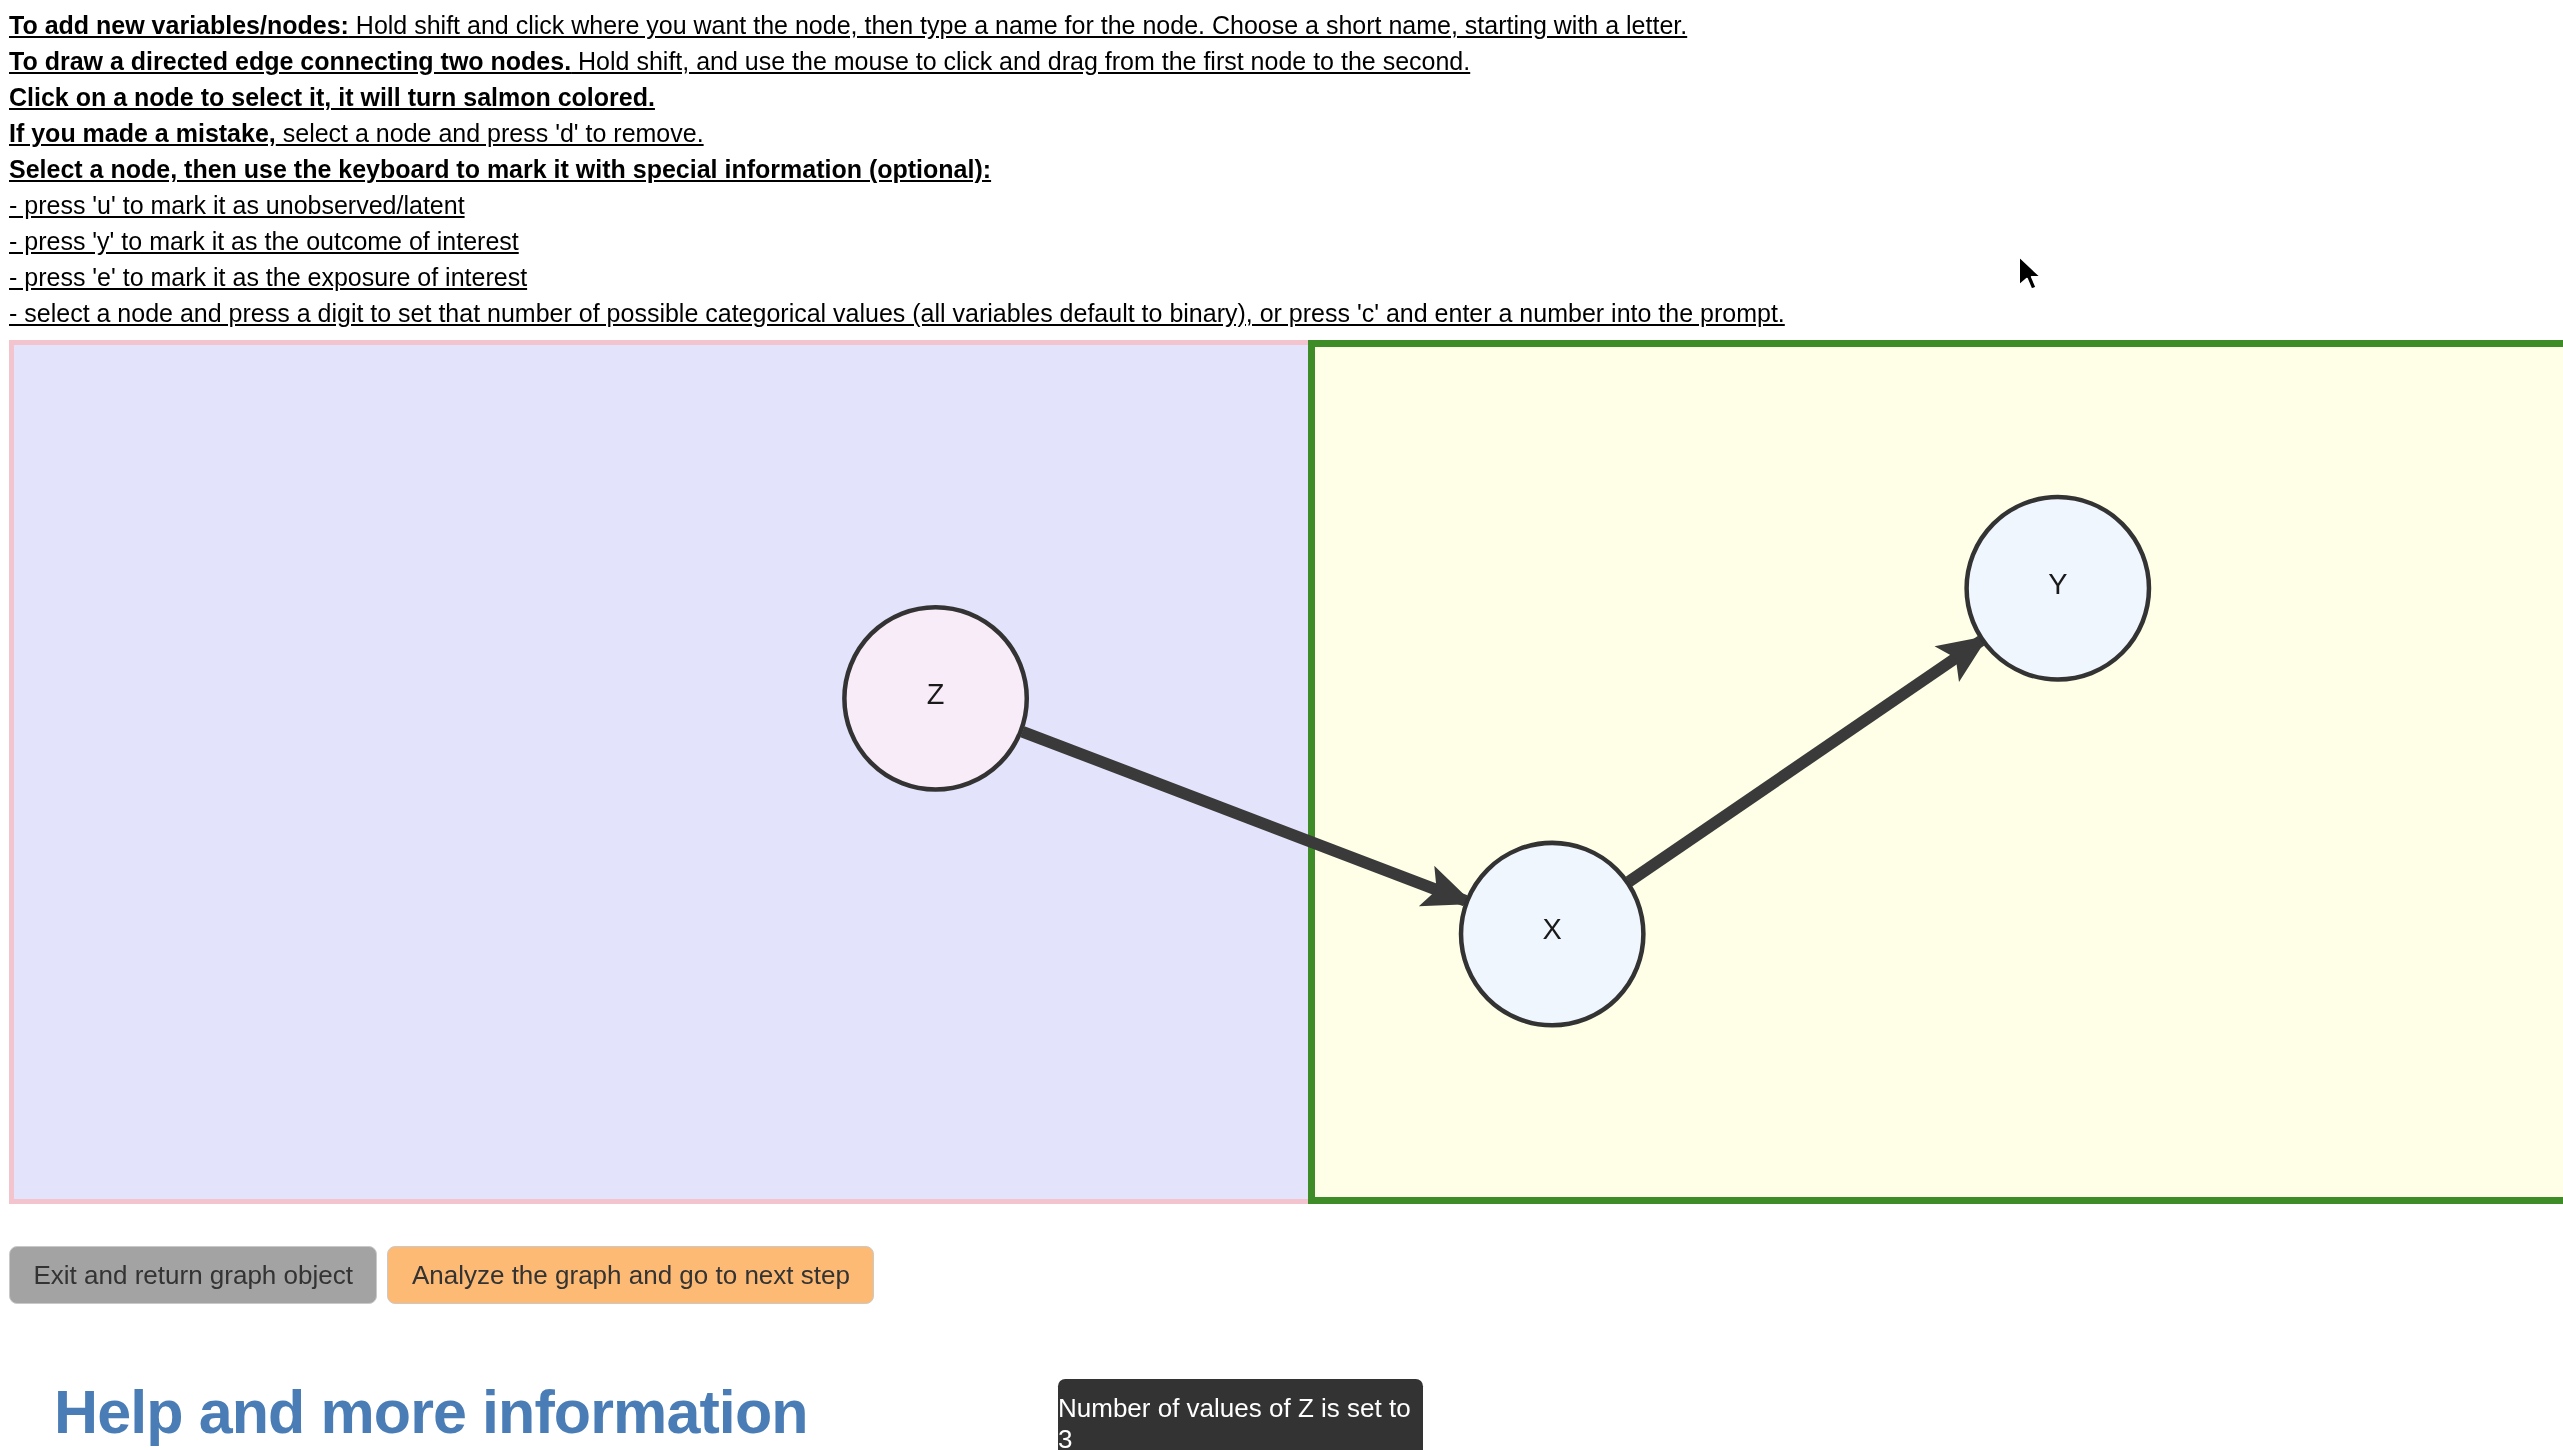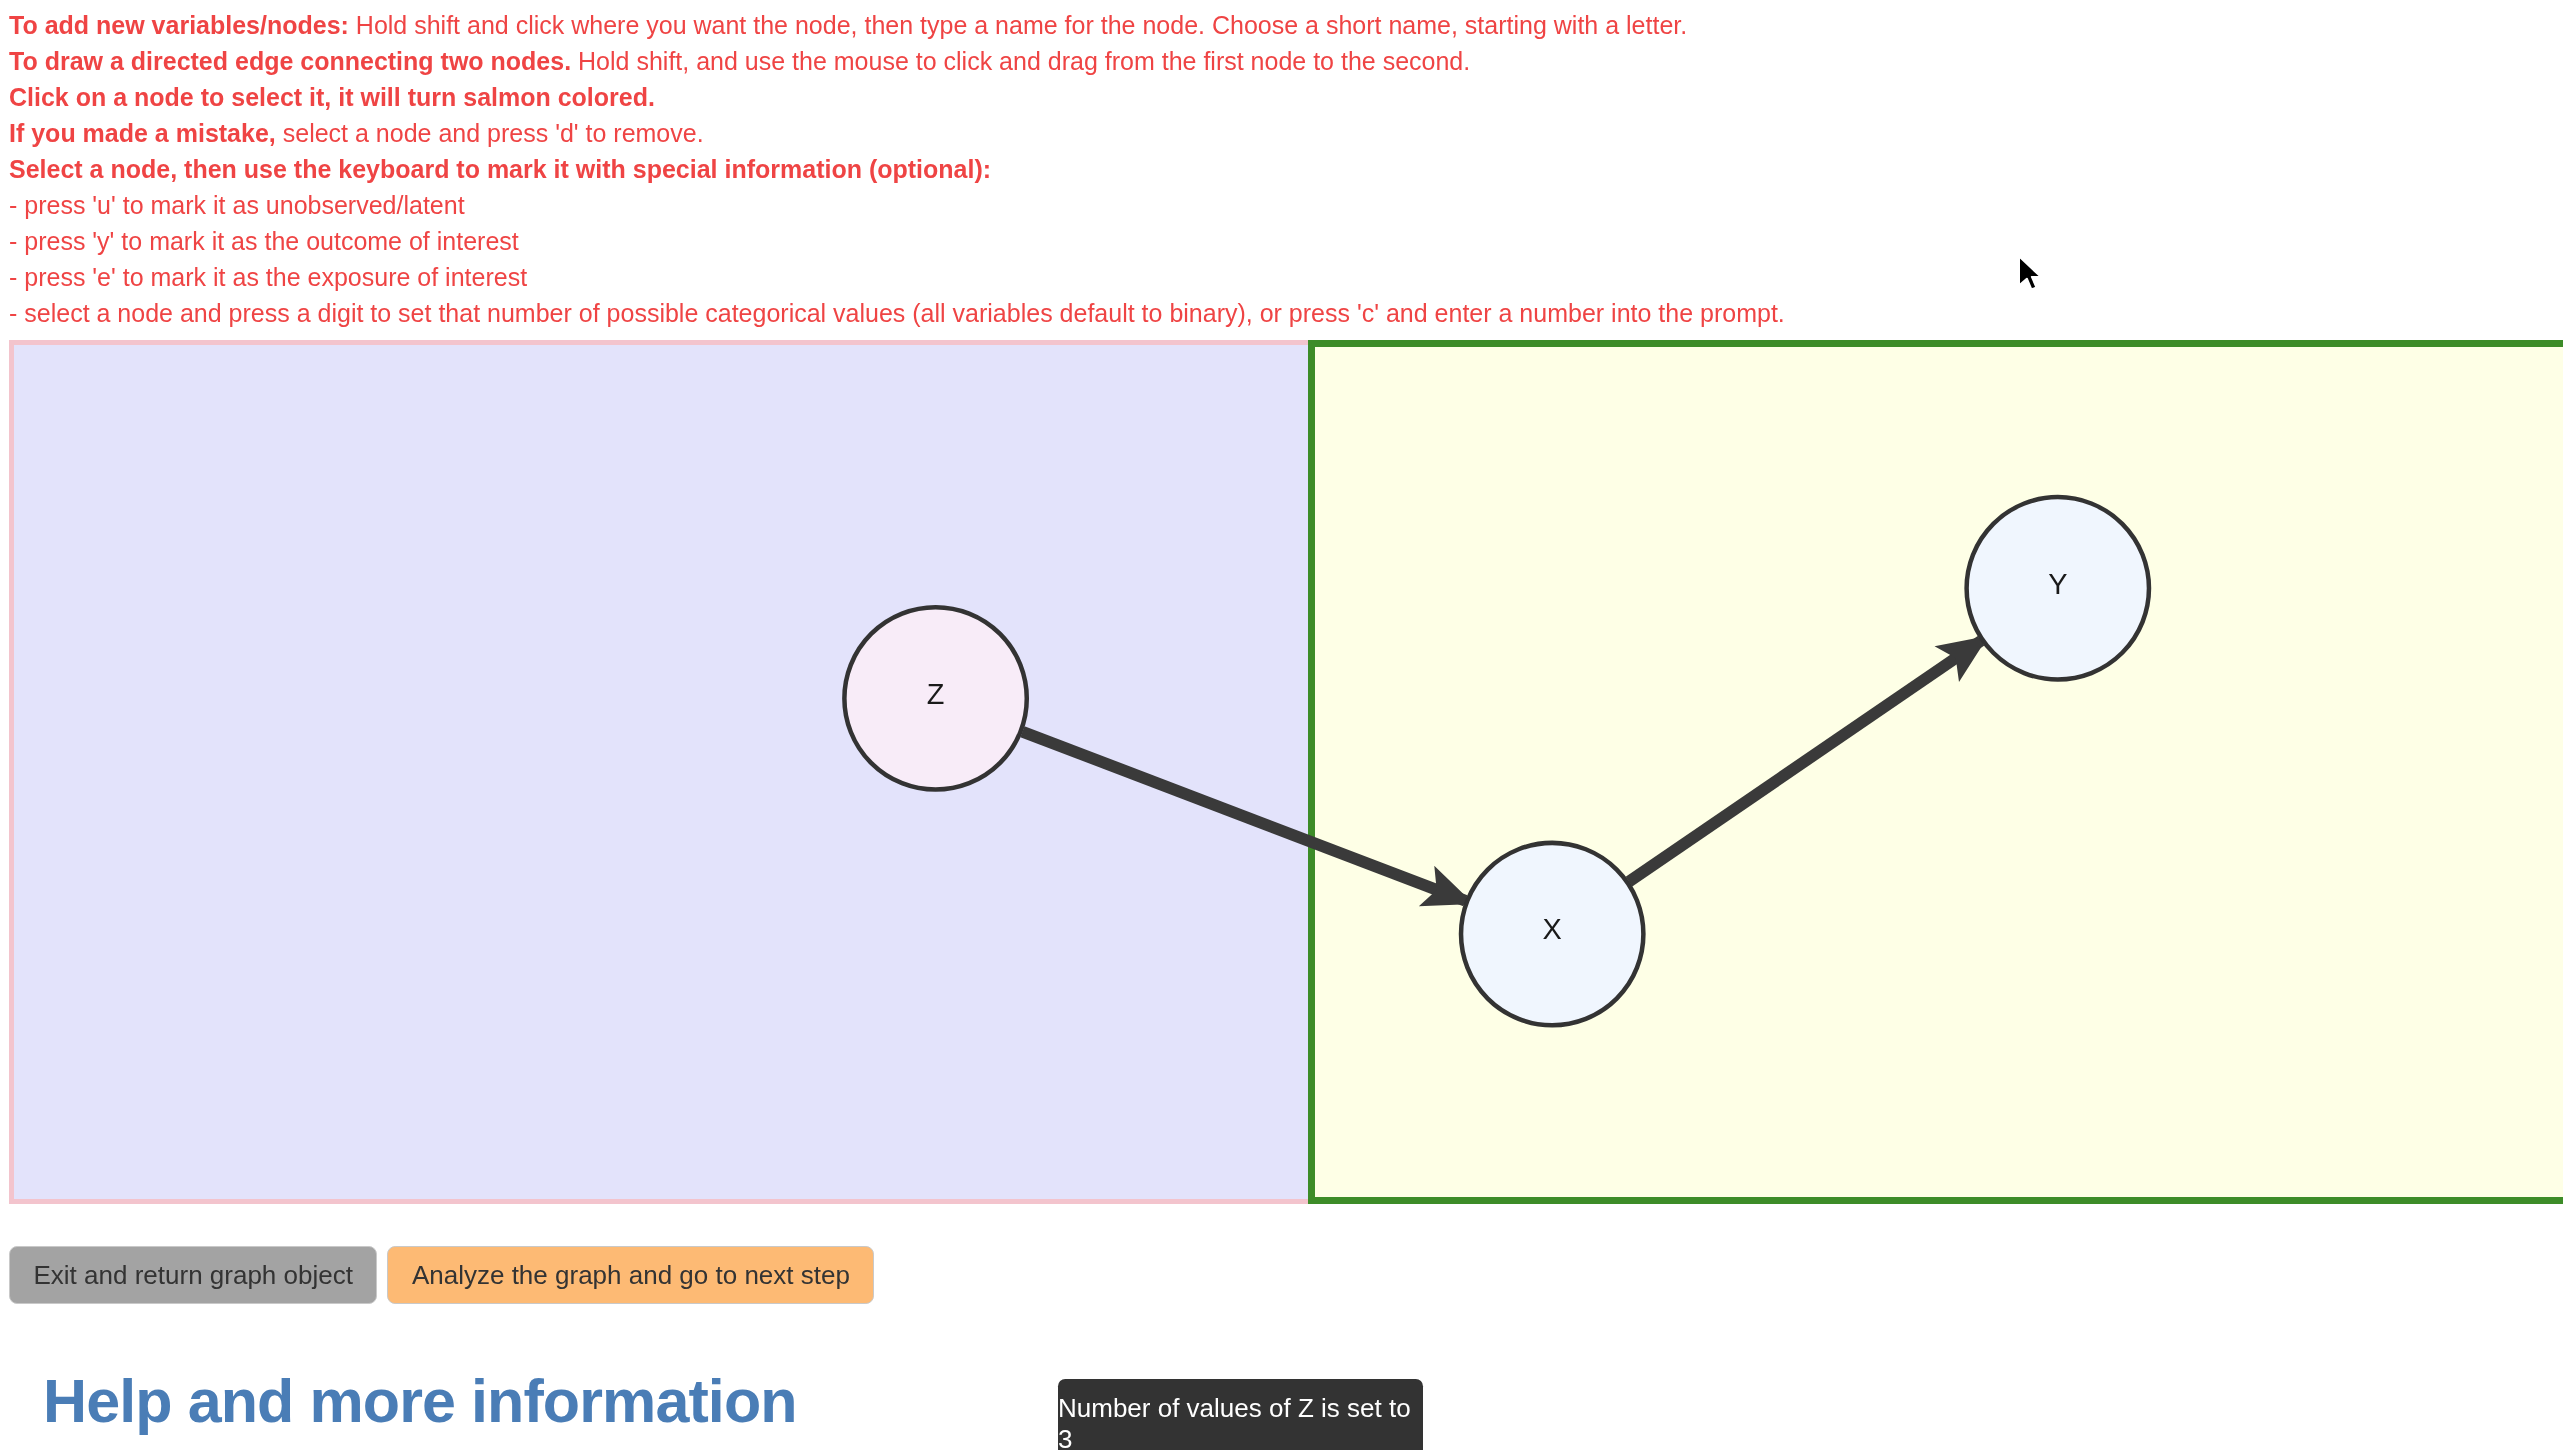--- a/index.html
+++ b/index.html
@@ -71,37 +71,37 @@
     width: 365px; height: 90px;
     border-radius: 7.2px;
     display: flex;
     align-items: center;
     justify-content: center;
     font-size: 26px;
   }
   h1.help {
     position: absolute;
     left: 42px; top: 1367px;
-    margin: 1px;
+    margin: 12px;
     font-size: 61px;
     font-weight: 700;
     line-height: 1.1;
     letter-spacing: -0.9px;
     white-space: nowrap;
   }
   .cursor {
     position: absolute;
     left: 2016px; top: 255px;
     z-index: 5;
   }
 </style>
 </head>
 <body>
 
-<div class="instructions" id="instructions" style="color: #ef4444;">
+<div class="instructions" id="instructions" style="color: #000000; text-decoration: underline;">
   <div class="iline"><b>To add new variables/nodes:</b><span> Hold shift and click where you want the node, then type a name for the node. Choose a short name, starting with a letter.</span></div>
   <div class="iline"><b>To draw a directed edge connecting two nodes.</b><span> Hold shift, and use the mouse to click and drag from the first node to the second.</span></div>
   <div class="iline"><b>Click on a node to select it, it will turn salmon colored.</b><span></span></div>
   <div class="iline"><b>If you made a mistake,</b><span> select a node and press 'd' to remove.</span></div>
   <div class="iline"><b>Select a node, then use the keyboard to mark it with special information (optional):</b><span></span></div>
   <div class="iline"><b></b><span>- press 'u' to mark it as unobserved/latent</span></div>
   <div class="iline"><b></b><span>- press 'y' to mark it as the outcome of interest</span></div>
   <div class="iline"><b></b><span>- press 'e' to mark it as the exposure of interest</span></div>
   <div class="iline"><b></b><span>- select a node and press a digit to set that number of possible categorical values (all variables default to binary), or press 'c' and enter a number into the prompt.</span></div>
 </div>

